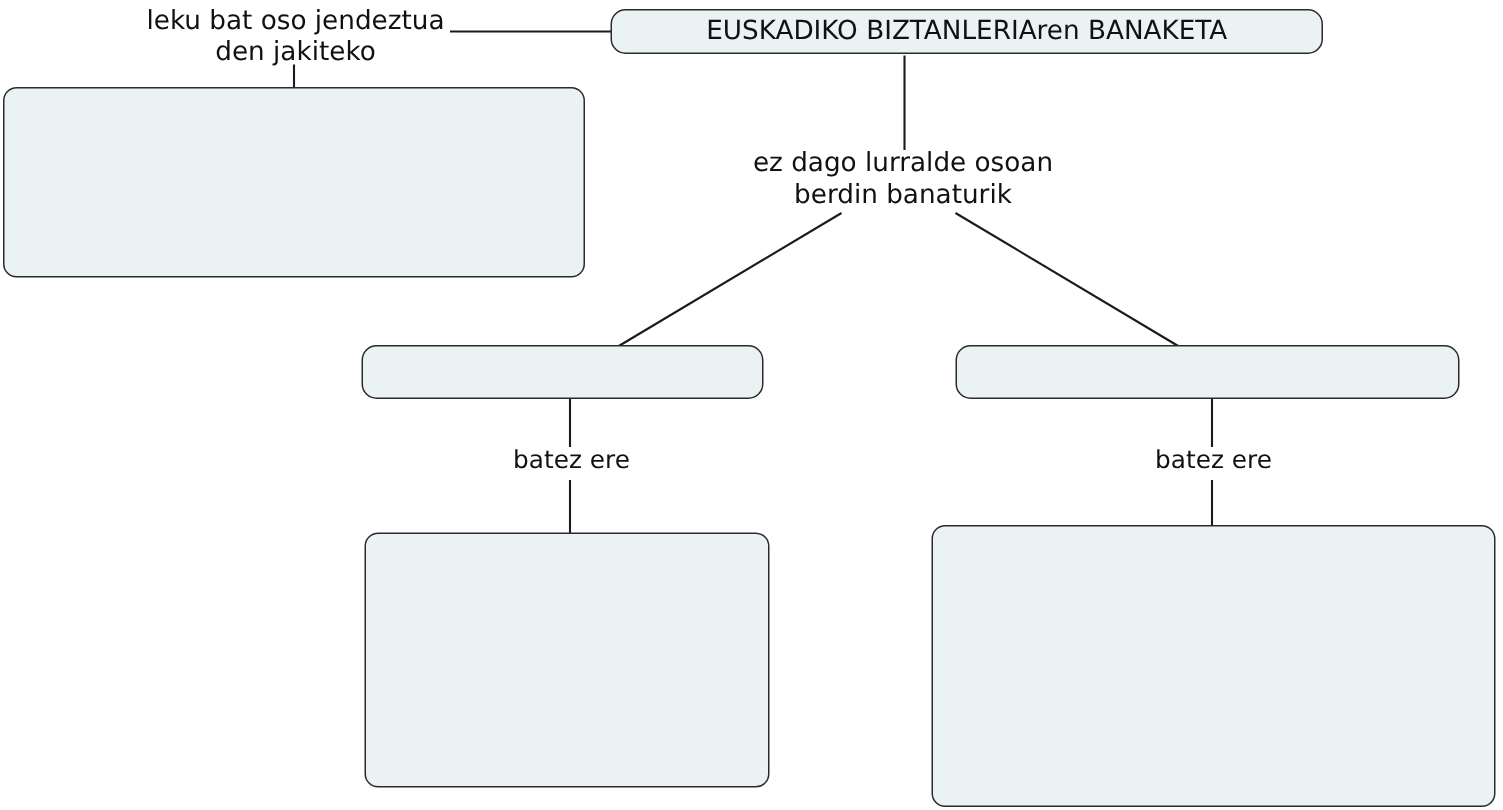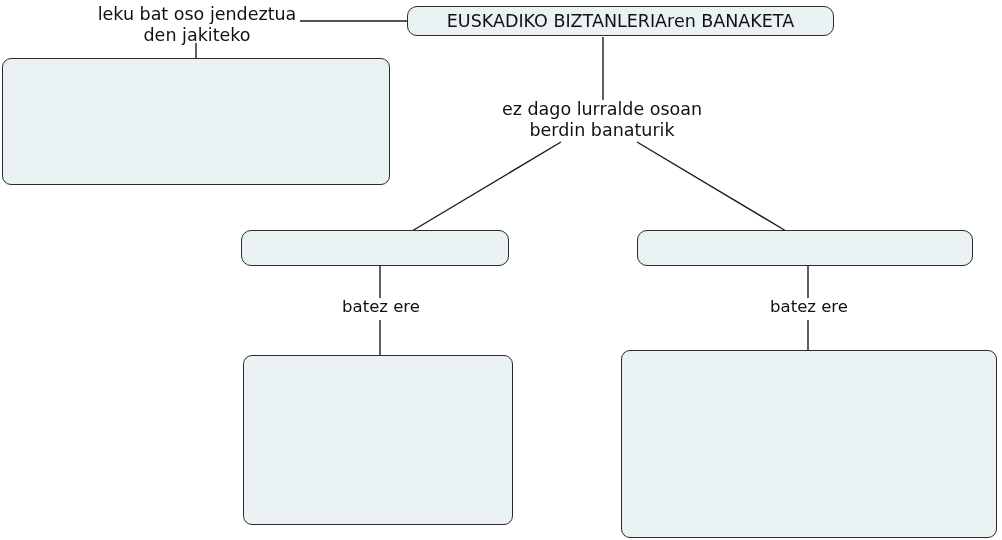--- a/index.html
+++ b/index.html
@@ -55,21 +55,21 @@
     text-align: center;
     line-height: 1.2;
     white-space: pre;
     background: transparent;
   }
 
   
   #title-node {
     left: 407px;
     top: 6px;
-    width: 427px;
+    width: 475px;
     height: 30px;
     font-size: 17.5px;
   }
   #box-main-left {
     left: 2px;
     top: 58px;
     width: 388px;
     height: 127px;
   }
   #box-mid-left {

